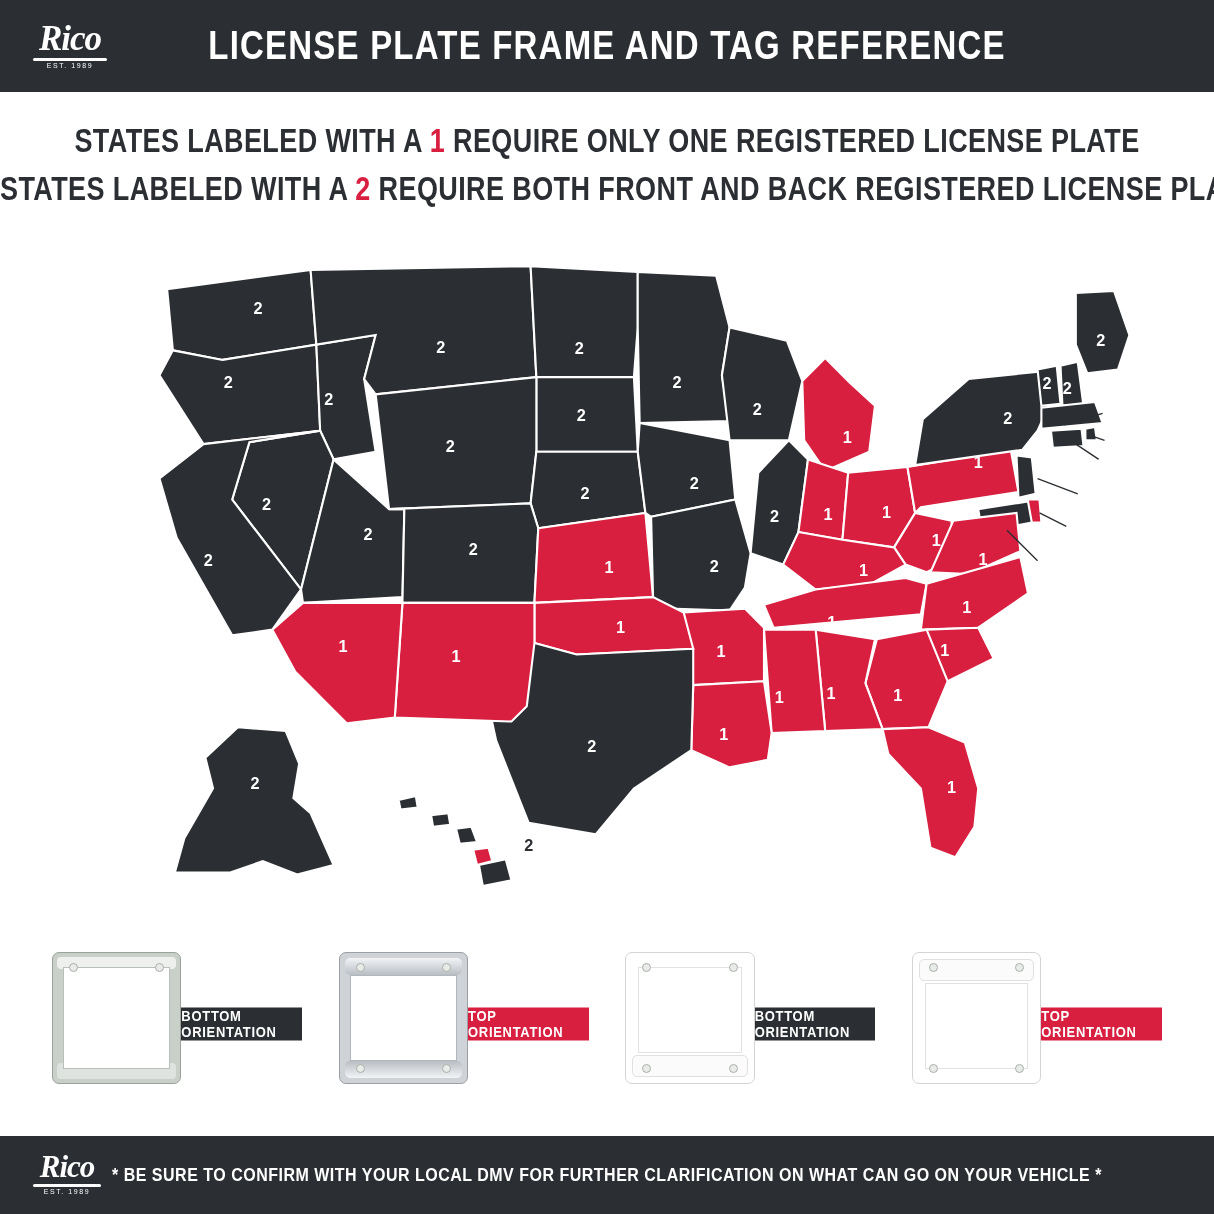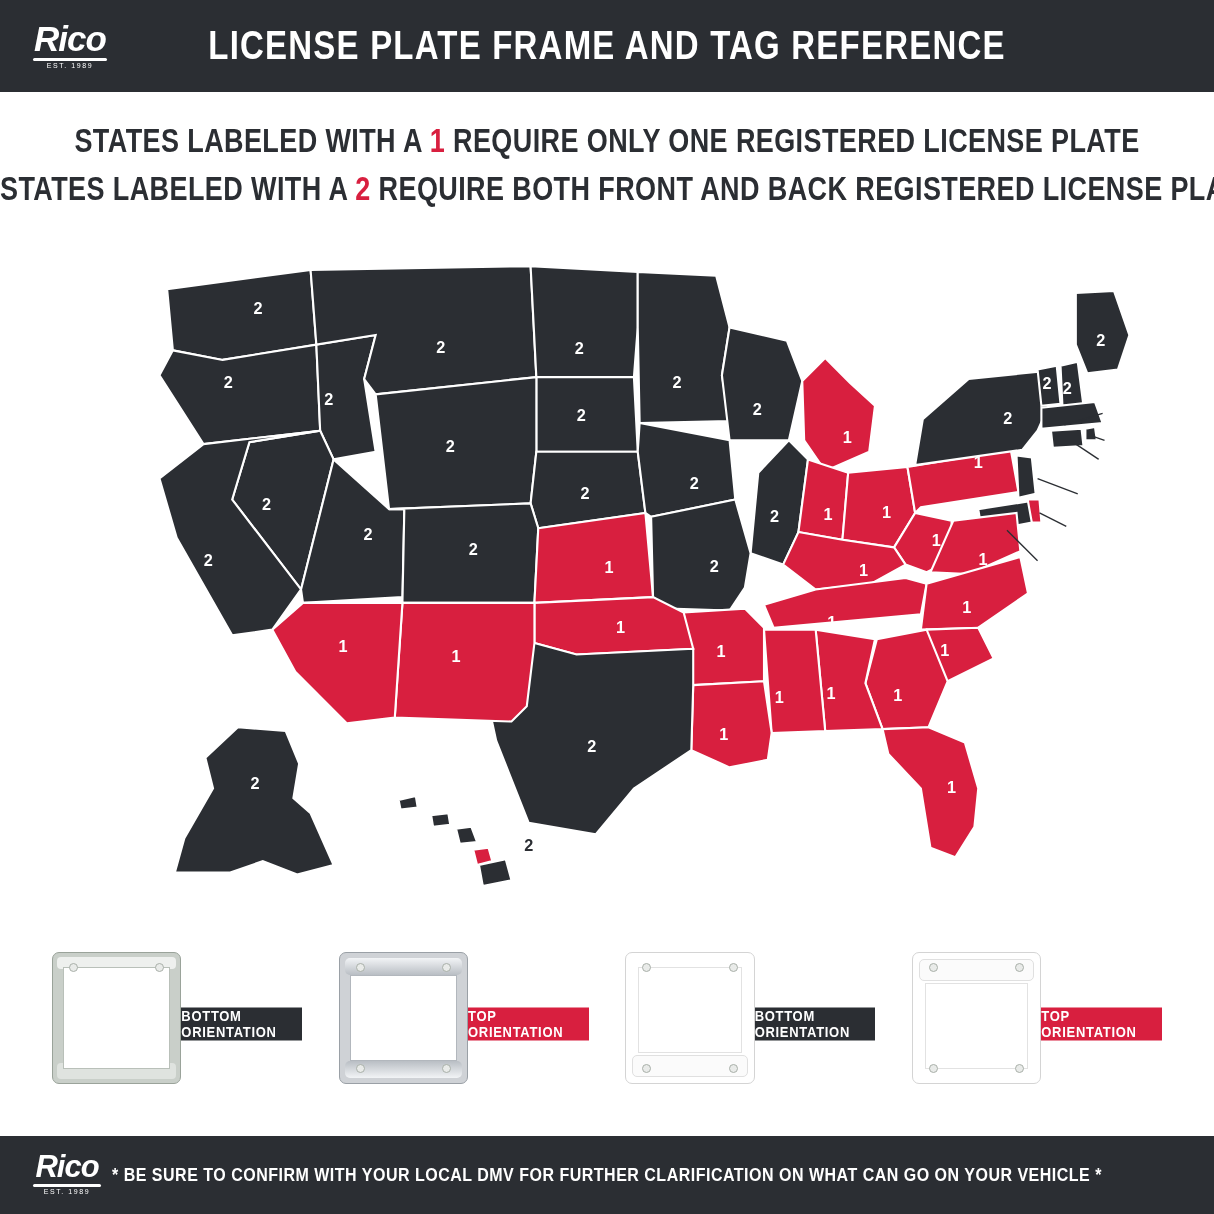--- a/index.html
+++ b/index.html
@@ -26,21 +26,21 @@
     transform: scaleY(1.22);
     font-family: "Liberation Sans", sans-serif;
   }
   .brand-logo {
     position: absolute; left: 22px; top: 14px;
     width: 96px; height: 62px;
     color: #ffffff;
     display: flex; flex-direction: column; align-items: center; justify-content: center;
   }
   .brand-word {
-    font-family: Liberation Sans, sans-serif;
+    font-family: Liberation Serif, serif;
     font-style: italic;
     font-weight: bold;
     font-size: 35px;
     line-height: 34px;
     letter-spacing: -1px;
   }
   .brand-sub {
     font-size: 7px;
     letter-spacing: 1.6px;
     margin-top: 1px;

